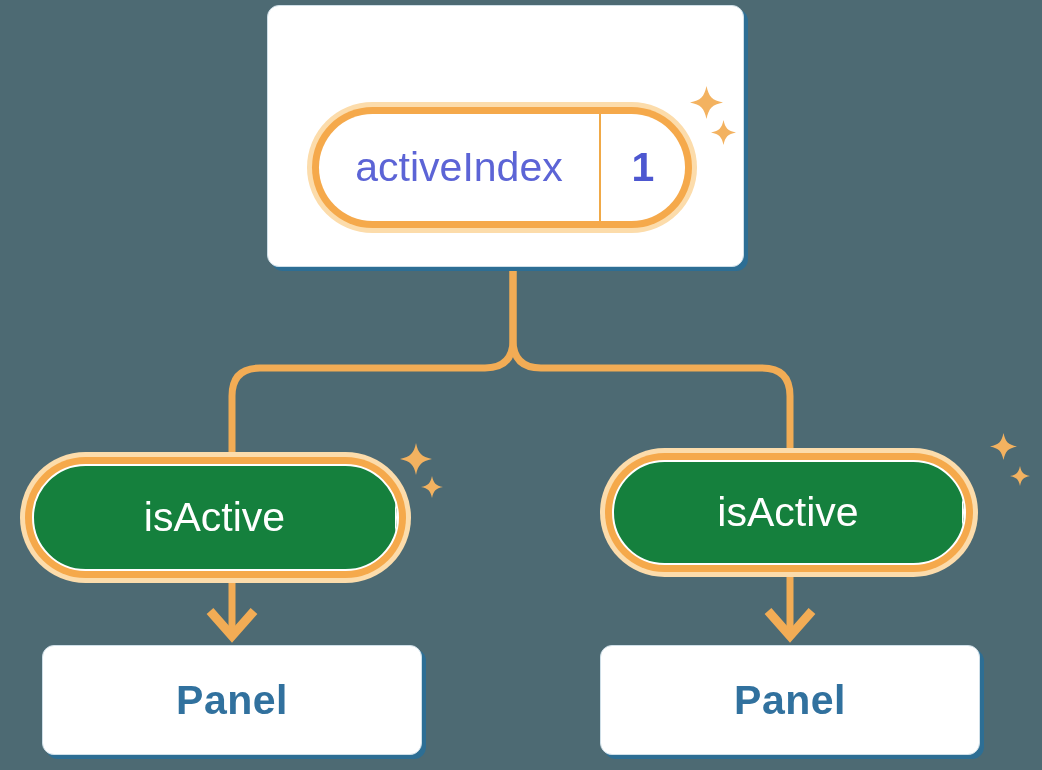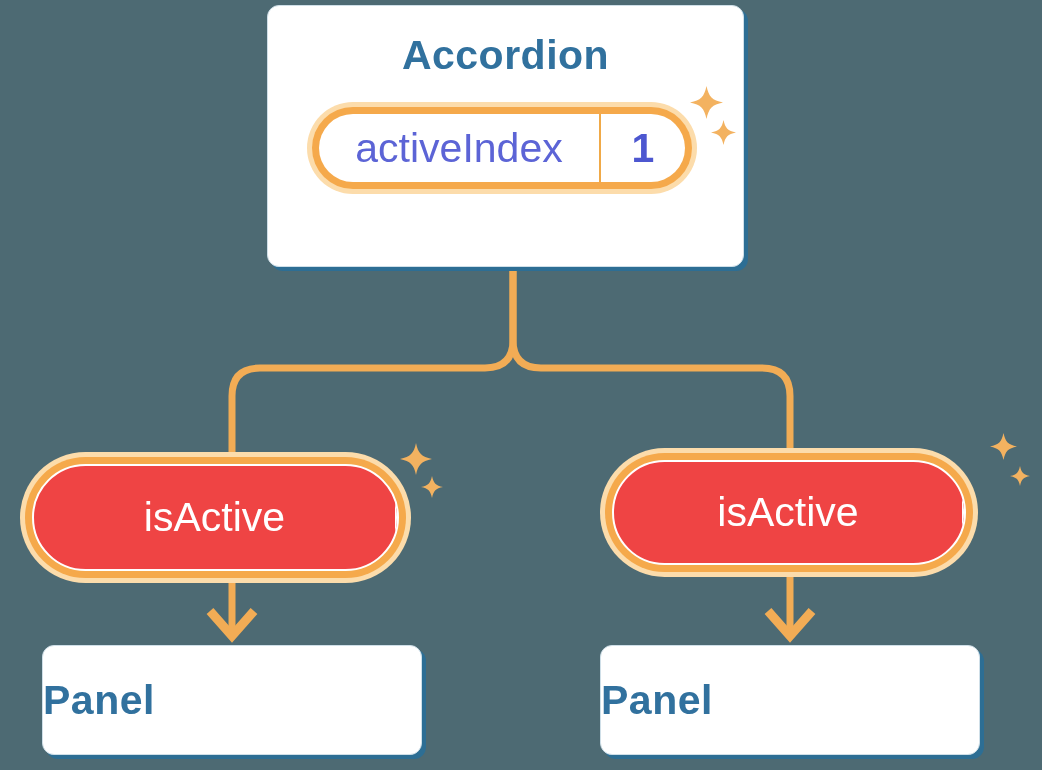--- a/index.html
+++ b/index.html
@@ -15,42 +15,42 @@
   .box {
     position:absolute; z-index:2; background:#ffffff;
     border:1px solid #cfdfe8; border-radius:12px;
     box-shadow:4px 4px 0 #2d6e94; box-sizing:border-box;
   }
   .accordion-box { left:267px; top:5px; width:477px; height:262px; }
   .box-title {
     width:100%; text-align:center; padding-top:26px;
     font-size:41px; font-weight:bold; color:#31719e; letter-spacing:0.5px;
   }
-  .panel { display:flex; align-items:center; }
+  .panel { display:flex; align-items:center; justify-content:center; }
   .panel-left  { left:42px;  top:645px; width:380px; height:110px; }
   .panel-right { left:600px; top:645px; width:380px; height:110px; }
   .panel-title { font-size:41px; font-weight:bold; color:#31719e; letter-spacing:0.5px; }
 
   .pill {
     position:absolute; z-index:3; box-sizing:border-box;
     background:#fcdcab; border-radius:999px; padding:5px;
   }
-  .state-pill { left:39px; top:96px; width:390px; height:92px; }
+  .state-pill { left:39px; top:96px; width:390px; height:131px; }
   .prop-pill-left  { left:20px;  top:452px; width:391px; height:131px; }
   .prop-pill-right { left:600px; top:448px; width:378px; height:129px; }
   .pill-ring {
     height:100%; box-sizing:border-box;
     background:#f5a94b; border-radius:999px; padding:7px;
   }
   .pill-inner {
     height:100%; box-sizing:border-box; border-radius:999px;
     display:flex; align-items:stretch; overflow:hidden;
   }
   .pill-inner.white  { background:#ffffff; }
-  .pill-inner.purple { background:#ef4444; border:2px solid #ffffff; }
+  .pill-inner.purple { background:#15803d; border:2px solid #ffffff; }
   .pill-label, .pill-value { display:flex; align-items:center; justify-content:center; }
   .pill-label { flex:1 1 auto; font-size:41px; }
   .pill-value { flex:0 0 auto; font-weight:bold; font-size:41px; }
   .state-pill .pill-label { color:#5c64d6; }
   .state-pill .pill-value { color:#4d57d0; width:84px; }
   .prop-pill-left  .pill-label, .prop-pill-right .pill-label,
   .prop-pill-left  .pill-value, .prop-pill-right .pill-value { color:#ffffff; }
   .prop-pill-left  .pill-value { width:152px; }
   .prop-pill-right .pill-value { width:133px; }
   .pill-divider { flex:0 0 2px; width:2px; }
@@ -66,21 +66,20 @@
 <div class="canvas">
 
   <svg class="connectors" width="1042" height="770" viewBox="0 0 1042 770">
     <path class="line" d="M513 266 L513 340 Q513 368 485 368 L260 368 Q232 368 232 396 L232 629"></path>
     <path class="line" d="M513 266 L513 340 Q513 368 541 368 L762 368 Q790 368 790 396 L790 629"></path>
     <path class="arrow" d="M210 611 L232 636 L254 611"></path>
     <path class="arrow" d="M768 611 L790 636 L812 611"></path>
   </svg>
 
   <div class="box accordion-box">
-    <div class="box-title">Accordion</div>
     <div class="pill state-pill">
       <div class="pill-ring">
         <div class="pill-inner white">
           <div class="pill-label">activeIndex</div>
           <div class="pill-divider orange"></div>
           <div class="pill-value">1</div>
         </div>
       </div>
     </div>
   </div>

